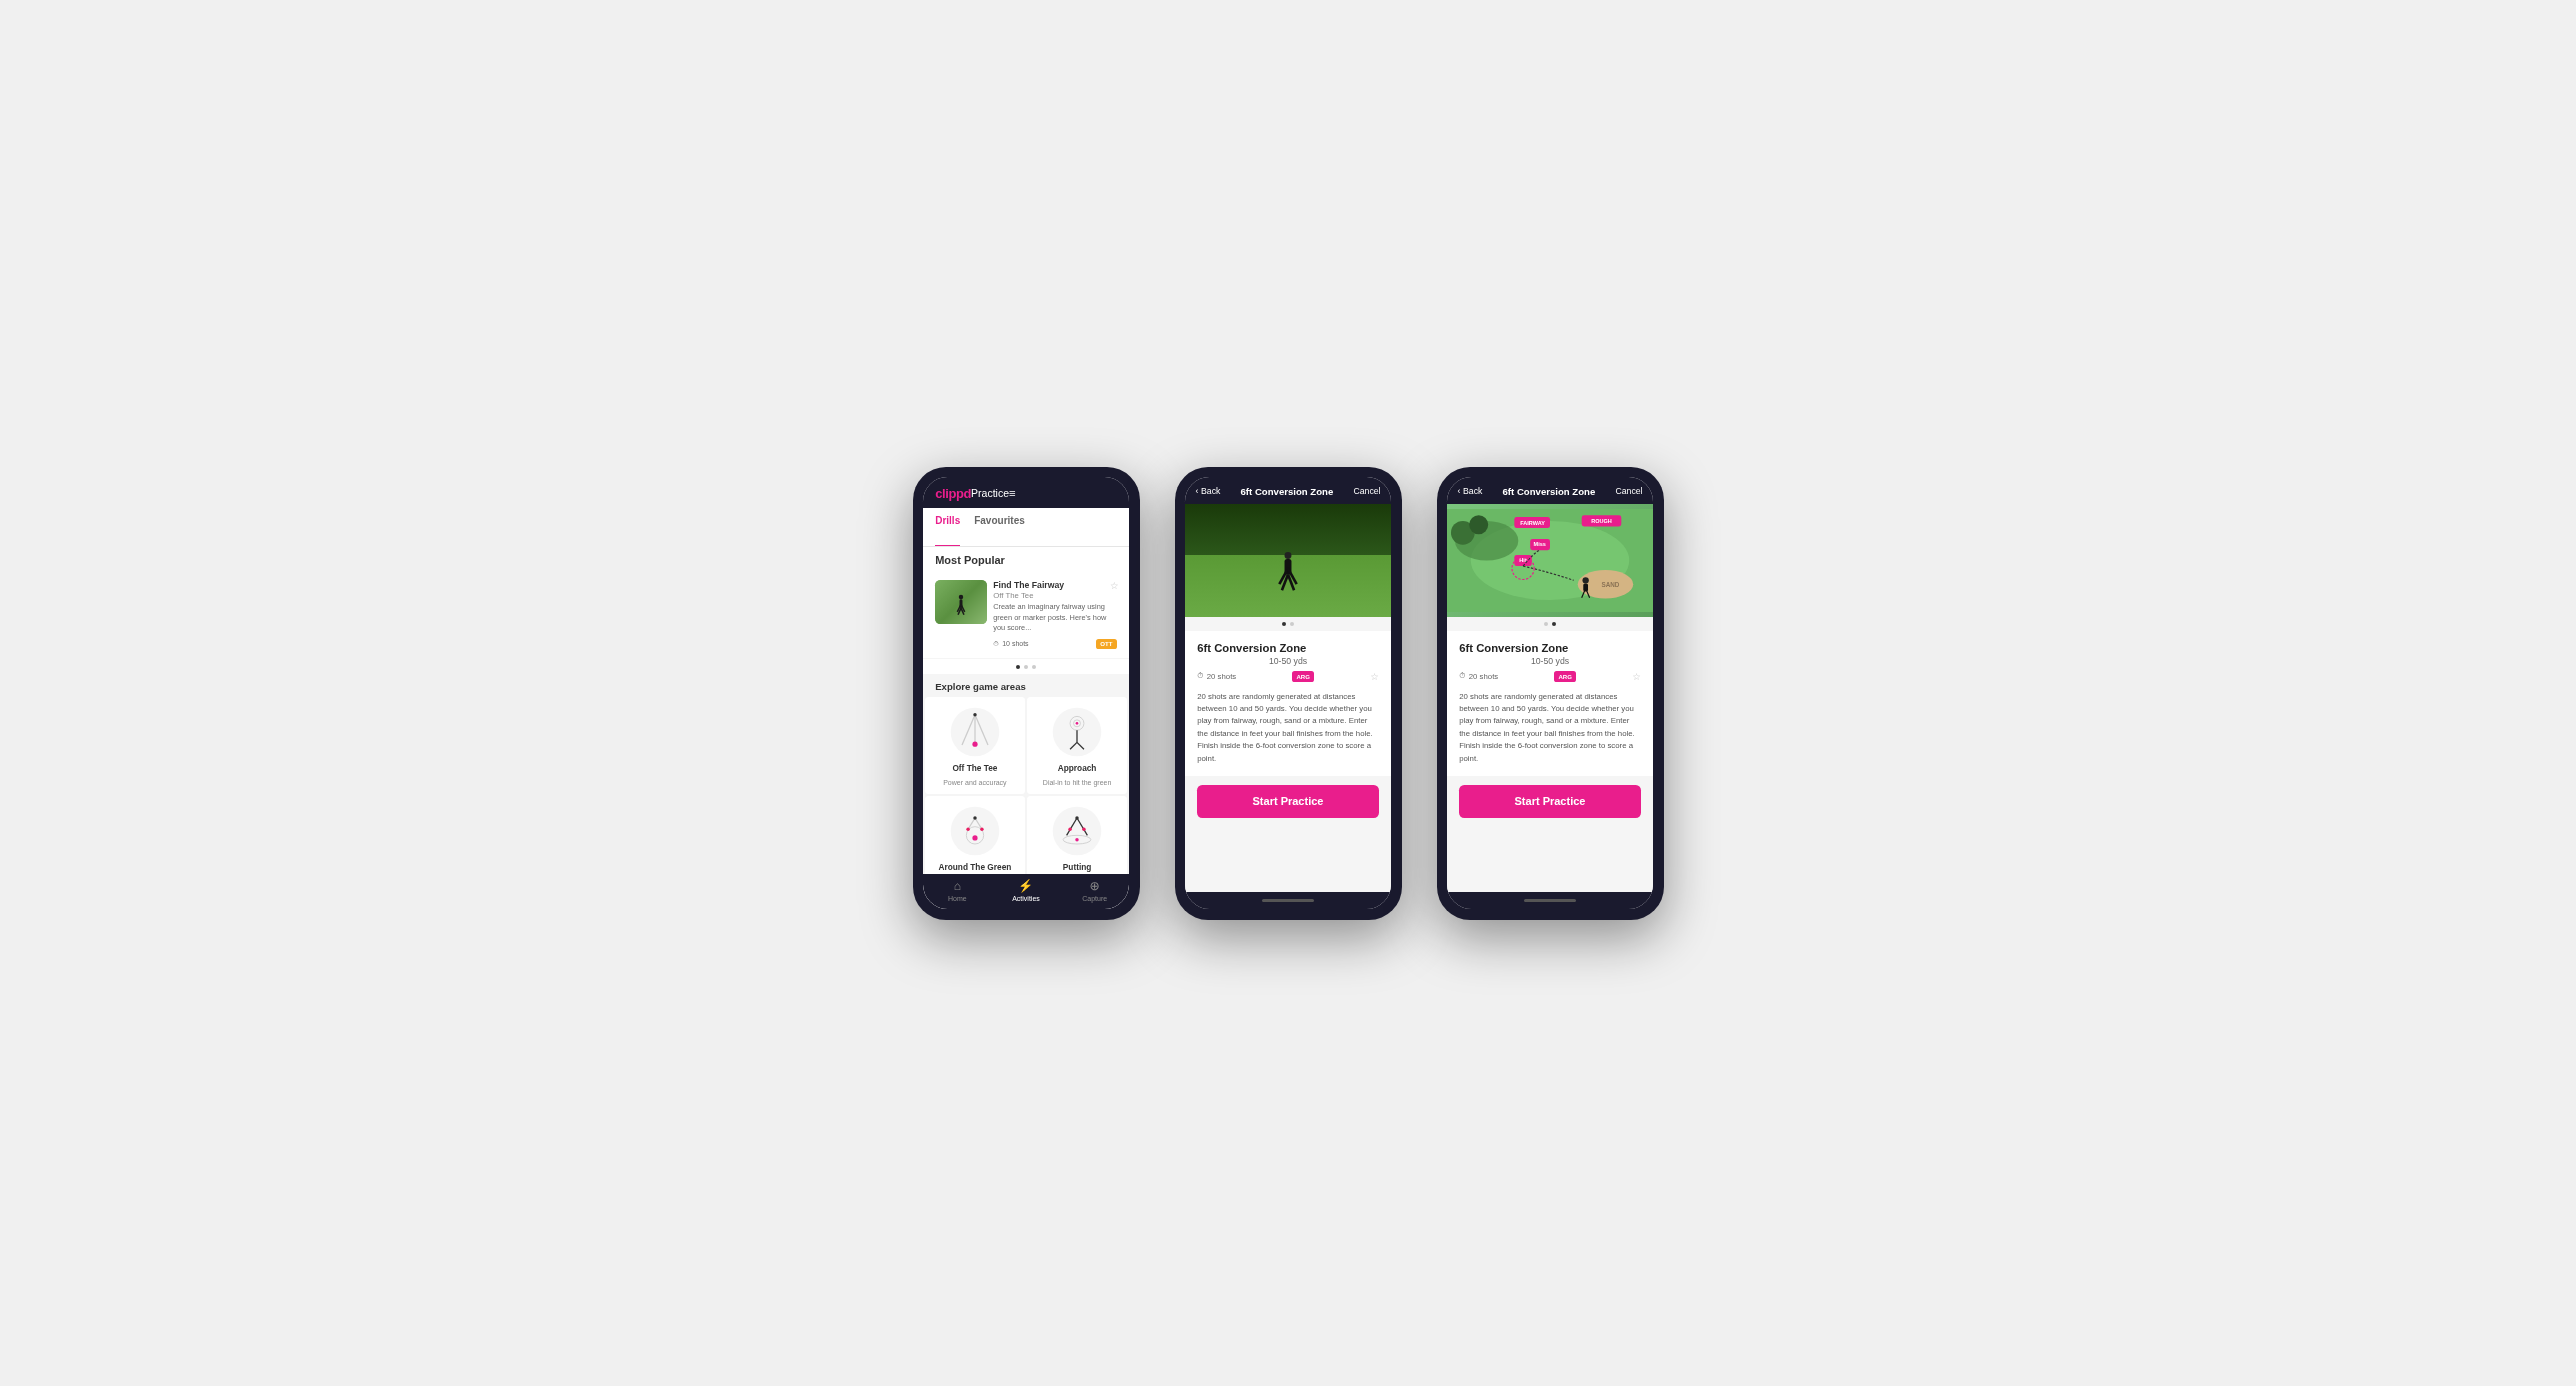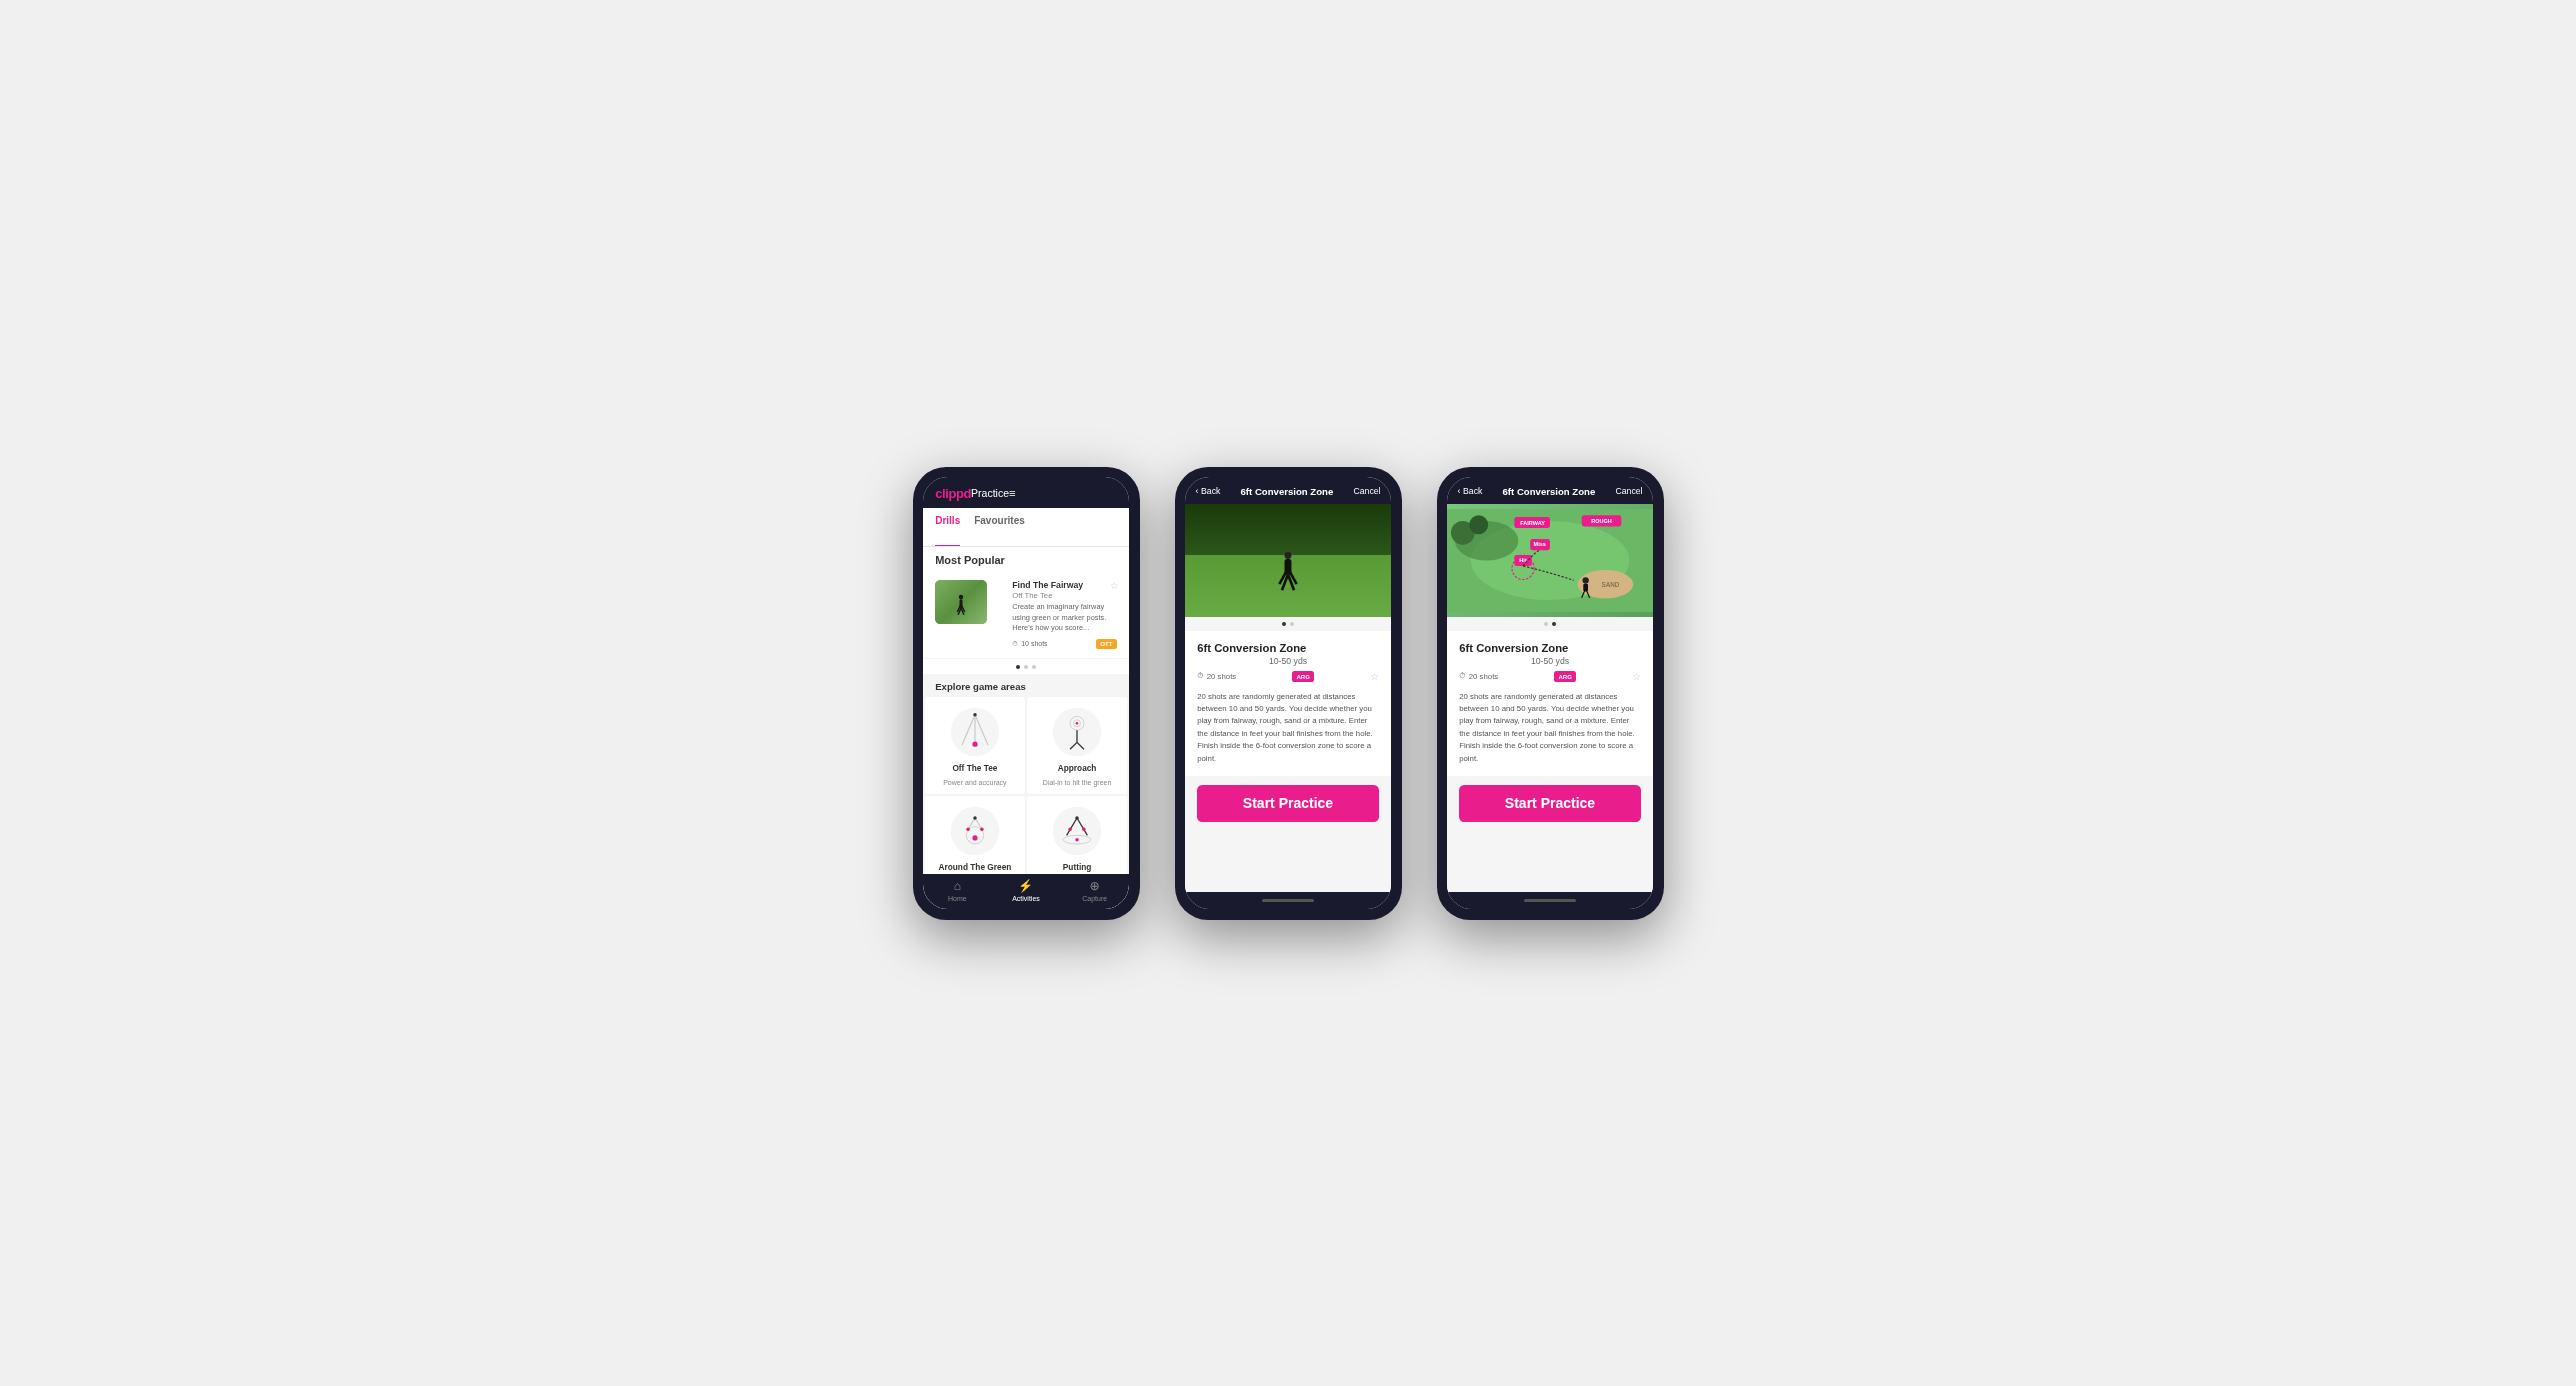--- a/index.html
+++ b/index.html
@@ -94,21 +94,21 @@
       color: #333;
       padding: 7px 12.2px 5.2px;
       background: #fff;
     }
 
     .drill-card {
       background: #fff;
       margin: 0 0 1.7px;
       padding: 8.7px 12.2px;
       display: flex;
-      gap: 25px;
+      gap: 6px;
       align-items: flex-start;
       position: relative;
     }
 
     .drill-thumb {
       width: 52px;
       height: 44px;
       border-radius: 5.2px;
       background: #8ab870;
       overflow: hidden;
@@ -389,21 +389,21 @@
     }
 
     .start-practice-btn {
       background: #e91e8c;
       color: #fff;
       border: none;
       width: calc(100% - 24.4px);
       margin: 8.7px 12.2px;
       padding: 10.5px;
       border-radius: 5.2px;
-      font-size: 14px;
+      font-size: 11px;
       font-weight: 700;
       cursor: pointer;
       text-align: center;
     }
 
     .home-indicator {
       background: #1a1a2e;
       height: 17.4px;
       border-bottom-left-radius: 24.4px;
       border-bottom-right-radius: 24.4px;

